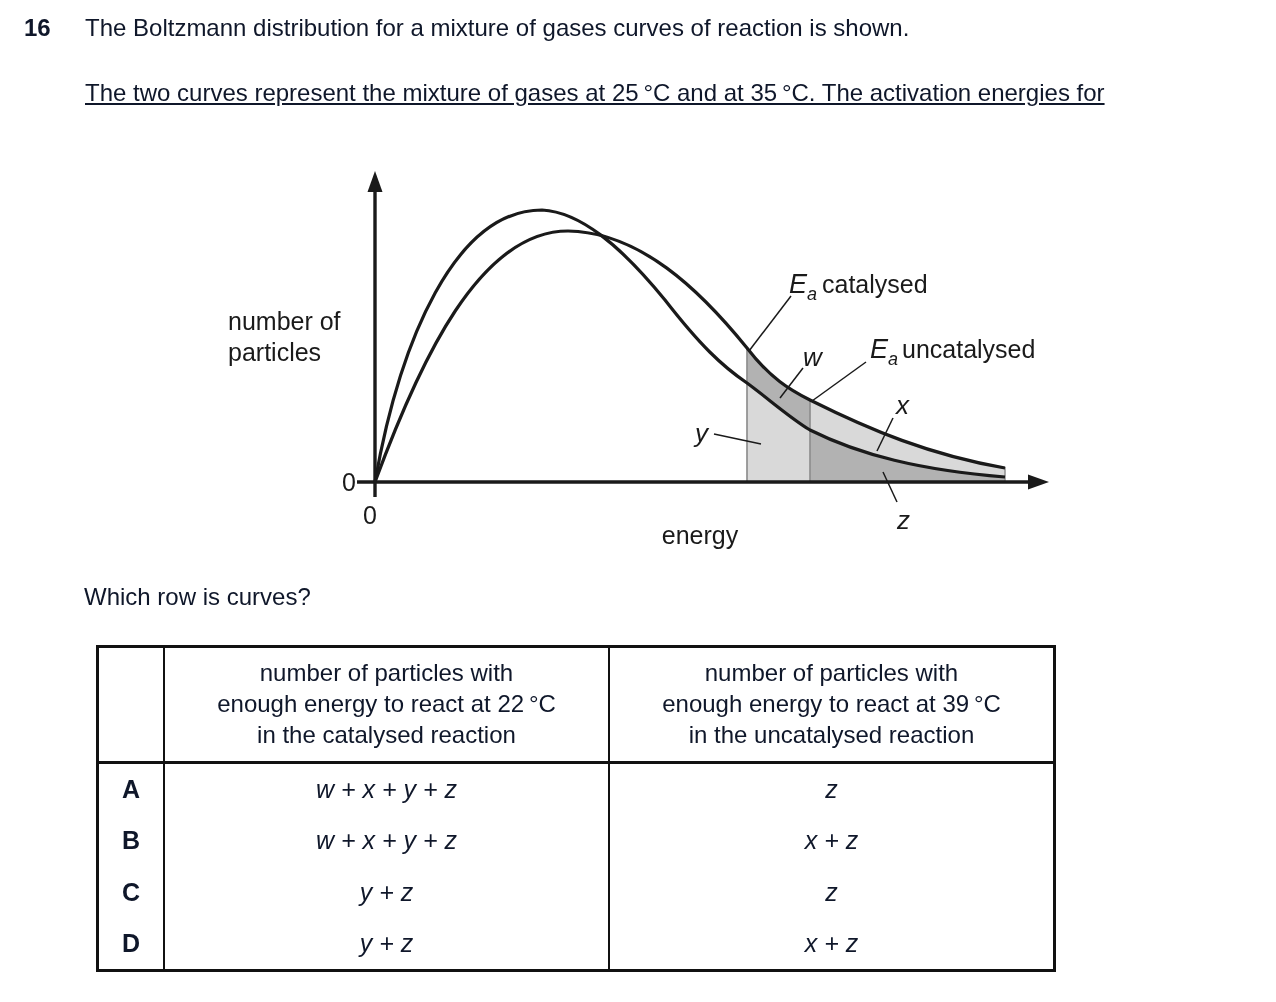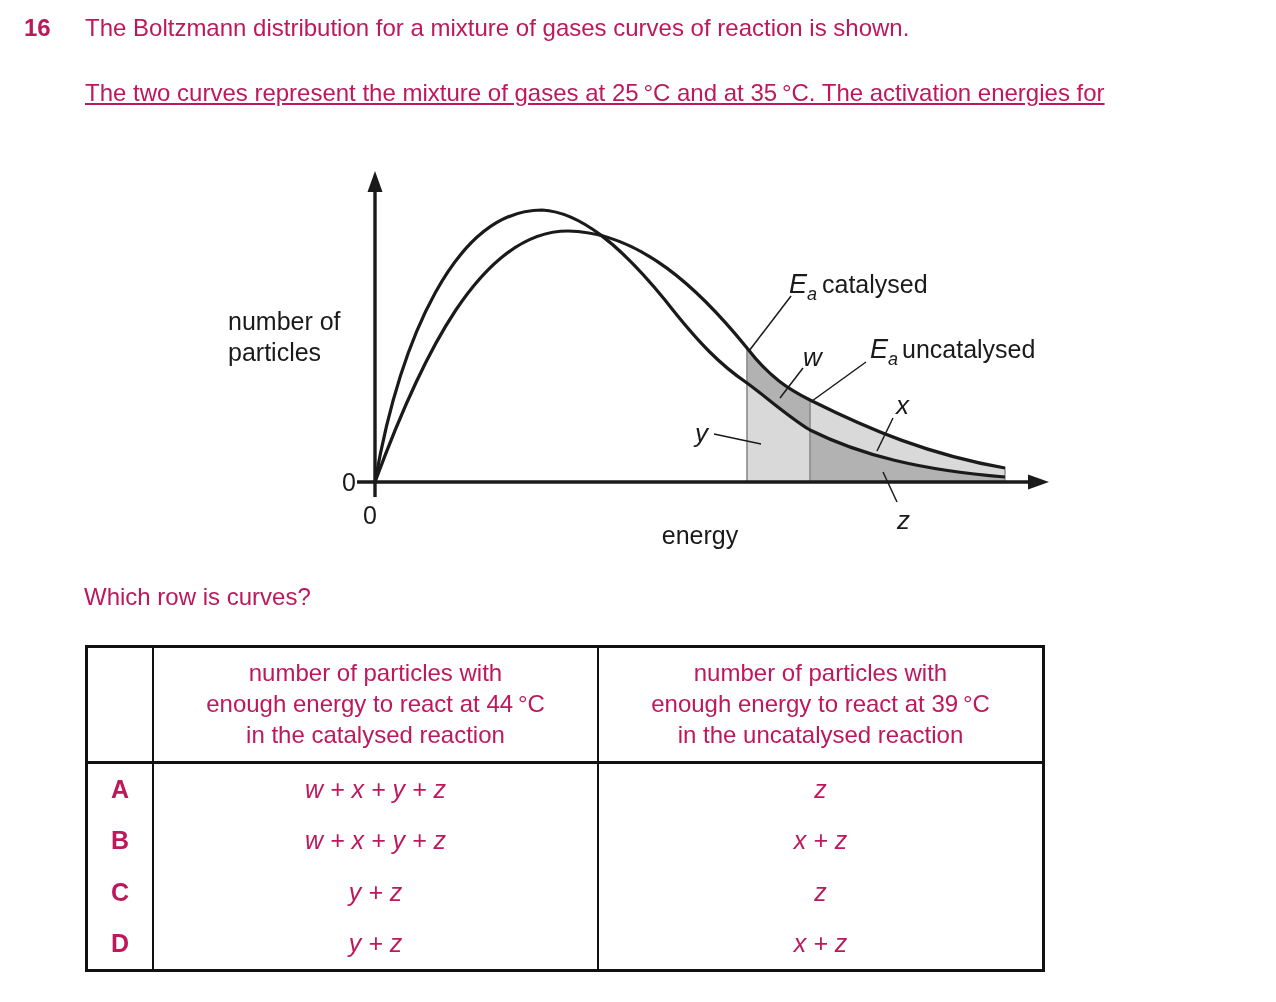--- a/index.html
+++ b/index.html
@@ -2,21 +2,21 @@
 <html><head>
 <meta charset="utf-8">
 <style>
   html, body { margin: 0; padding: 0; background: #ffffff; }
   .page {
     position: relative;
     width: 1276px;
     height: 1002px;
     background: #ffffff;
     font-family: "Liberation Sans", sans-serif;
-    color: #be185d;
+    color: #0f172a;
     overflow: hidden;
   }
   .abs { position: absolute; }
   .q-number {
     left: 24px; top: 14px;
     font-size: 24px; font-weight: bold; line-height: 28px;
   }
   .q-intro {
     left: 85px; top: 14px;
     font-size: 24px; line-height: 28px;
@@ -35,21 +35,21 @@
     fill: #1a1a1a;
   }
   .svg-label { font-size: 25px; }
   .svg-var { font-size: 26px; font-style: italic; }
   .svg-E { font-size: 27px; font-style: italic; }
   .svg-sub { font-size: 18px; font-style: italic; }
   .svg-word { font-size: 25px; }
 
   table.answers {
     position: absolute;
-    left: 85px; top: 645px;
+    left: 96px; top: 645px;
     width: 955px;
     border-collapse: collapse;
     table-layout: fixed;
     border: 3px solid #111111;
   }
   table.answers th, table.answers td { padding: 0; }
   th.blank-cell, td.letter-cell { width: 64px; border-right: 2px solid #111111; }
   th.main-head, td.expr-cell-1 { width: 443px; }
   th.main-head-1, td.expr-cell-1 { border-right: 2px solid #111111; }
   table.answers thead th {
@@ -133,21 +133,21 @@
   </svg>
 
   <div class="abs q-prompt">Which row is curves?</div>
 
   <table class="answers">
     <thead>
       <tr>
         <th class="blank-cell"></th>
         <th class="main-head main-head-1">
           <div>number of particles with</div>
-          <div>enough energy to react at 44 °C</div>
+          <div>enough energy to react at 22 °C</div>
           <div>in the catalysed reaction</div>
         </th>
         <th class="main-head">
           <div>number of particles with</div>
           <div>enough energy to react at 39 °C</div>
           <div>in the uncatalysed reaction</div>
         </th>
       </tr>
     </thead>
     <tbody>

